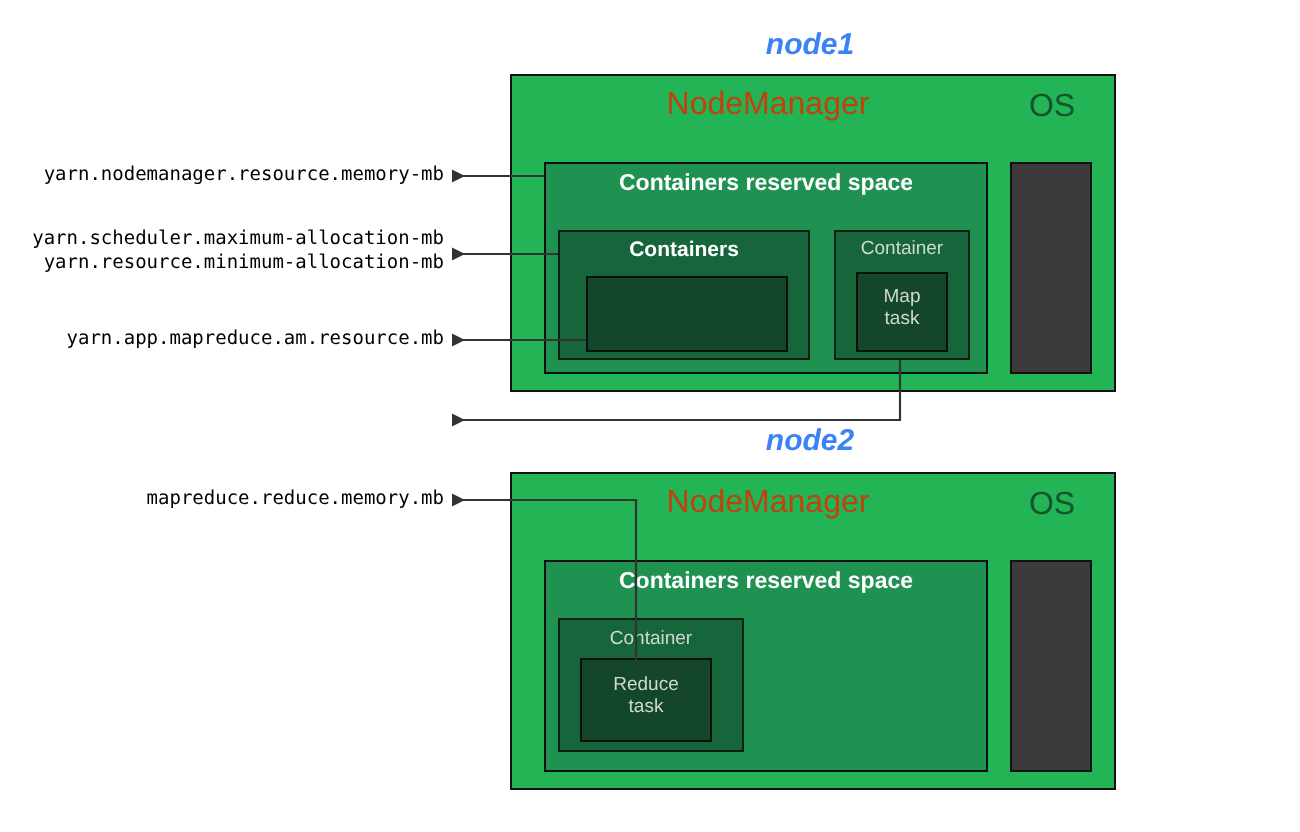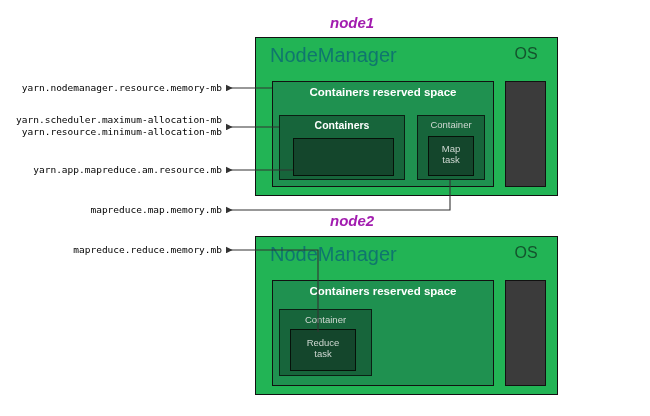--- a/index.html
+++ b/index.html
@@ -24,22 +24,22 @@
     letter-spacing:0px;
   }
 
   
   .node-caption{
     position:absolute;
     font-family:"Liberation Sans", sans-serif;
     font-style:italic;
     font-weight:bold;
     font-size:15px;
-    color:#a21caf;
-    text-align:left;
+    color:#3b82f6;
+    text-align:center;
     white-space:nowrap;
   }
 
   
   .box{position:absolute;box-sizing:border-box;}
   .nm-outer{
     background:#22b455;
     border:1.5px solid #111111;
   }
   .reserved{
@@ -59,23 +59,23 @@
     border:1.5px solid #061109;
   }
   .os-box{
     background:#3b3b3b;
     border:1.5px solid #111111;
   }
 
   
   .nm-title{
     position:absolute;
-    font-size:20px;
-    color:#0f766e;
-    text-align:left;
+    font-size:16px;
+    color:#c2410c;
+    text-align:center;
     white-space:nowrap;
   }
   .os-title{
     position:absolute;
     font-size:16px;
     color:#14532d;
     text-align:center;
     white-space:nowrap;
   }
   .reserved-title{
@@ -178,17 +178,16 @@
   </svg>
 
   <div class="cfg-label" style="left:10px;top:82px;width:212px;">yarn.nodemanager.resource.memory-mb</div>
 
   <div class="cfg-label" style="left:10px;top:114px;width:212px;">yarn.scheduler.maximum-allocation-mb</div>
 
   <div class="cfg-label" style="left:10px;top:126px;width:212px;">yarn.resource.minimum-allocation-mb</div>
 
   <div class="cfg-label" style="left:10px;top:164px;width:212px;">yarn.app.mapreduce.am.resource.mb</div>
 
-  <div class="cfg-label" style="left:10px;top:204px;width:212px;">mapreduce.map.memory.mb</div>
 
   <div class="cfg-label" style="left:10px;top:244px;width:212px;">mapreduce.reduce.memory.mb</div>
 
 </div>
 
 </body></html>

